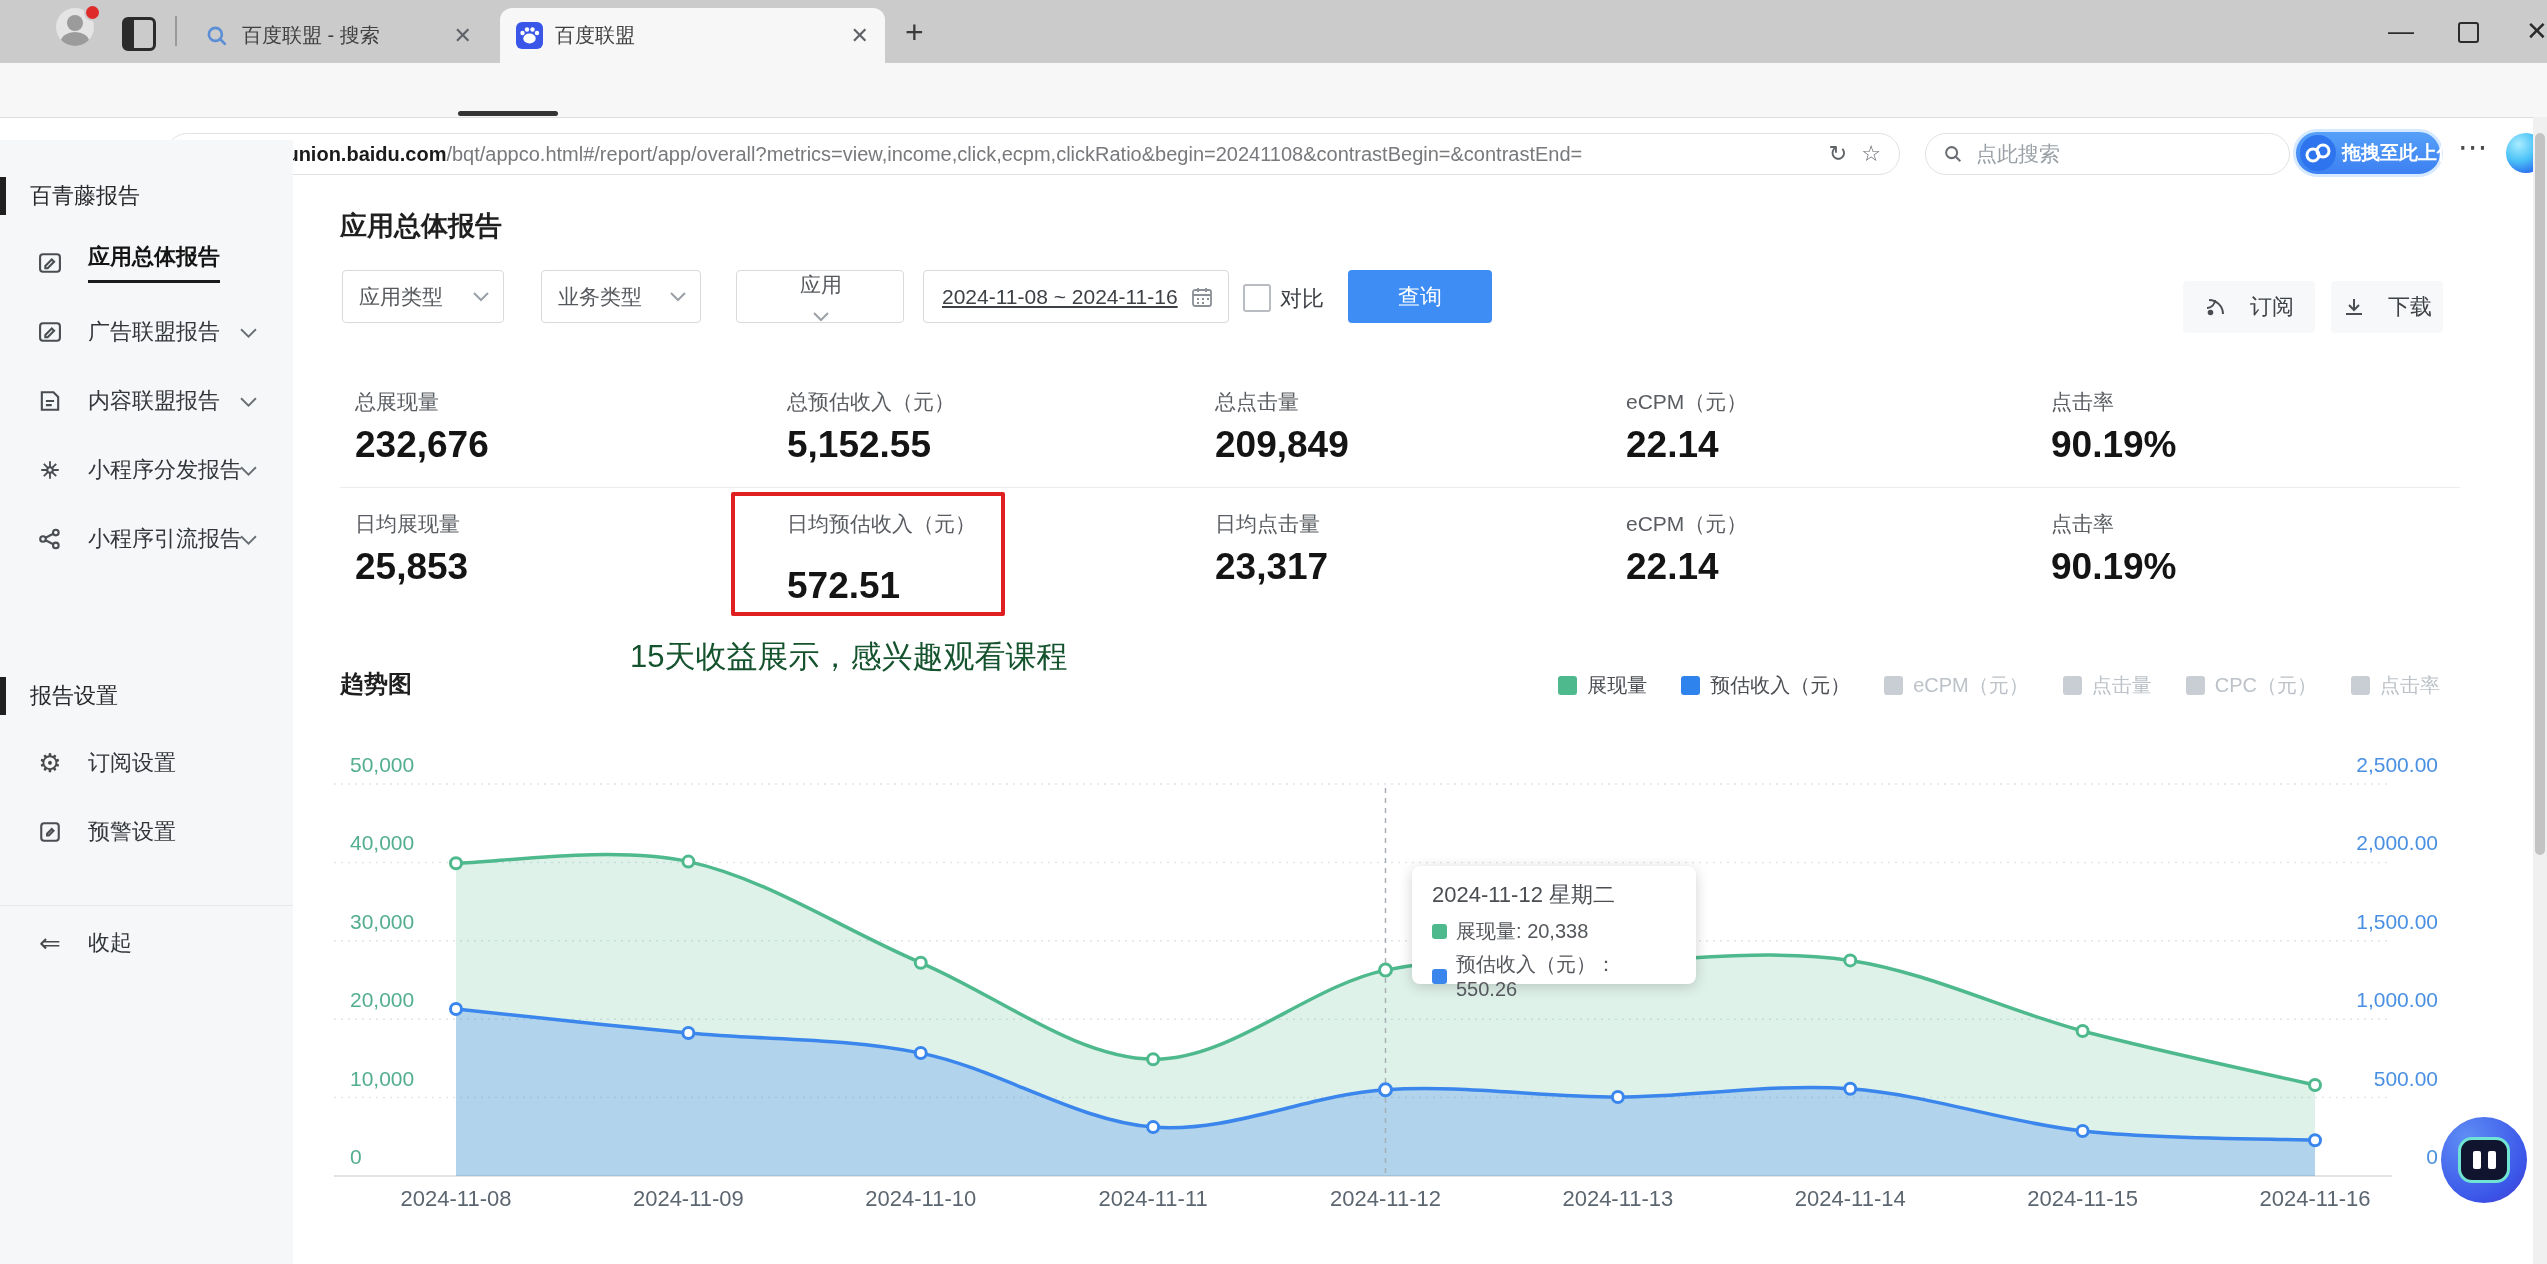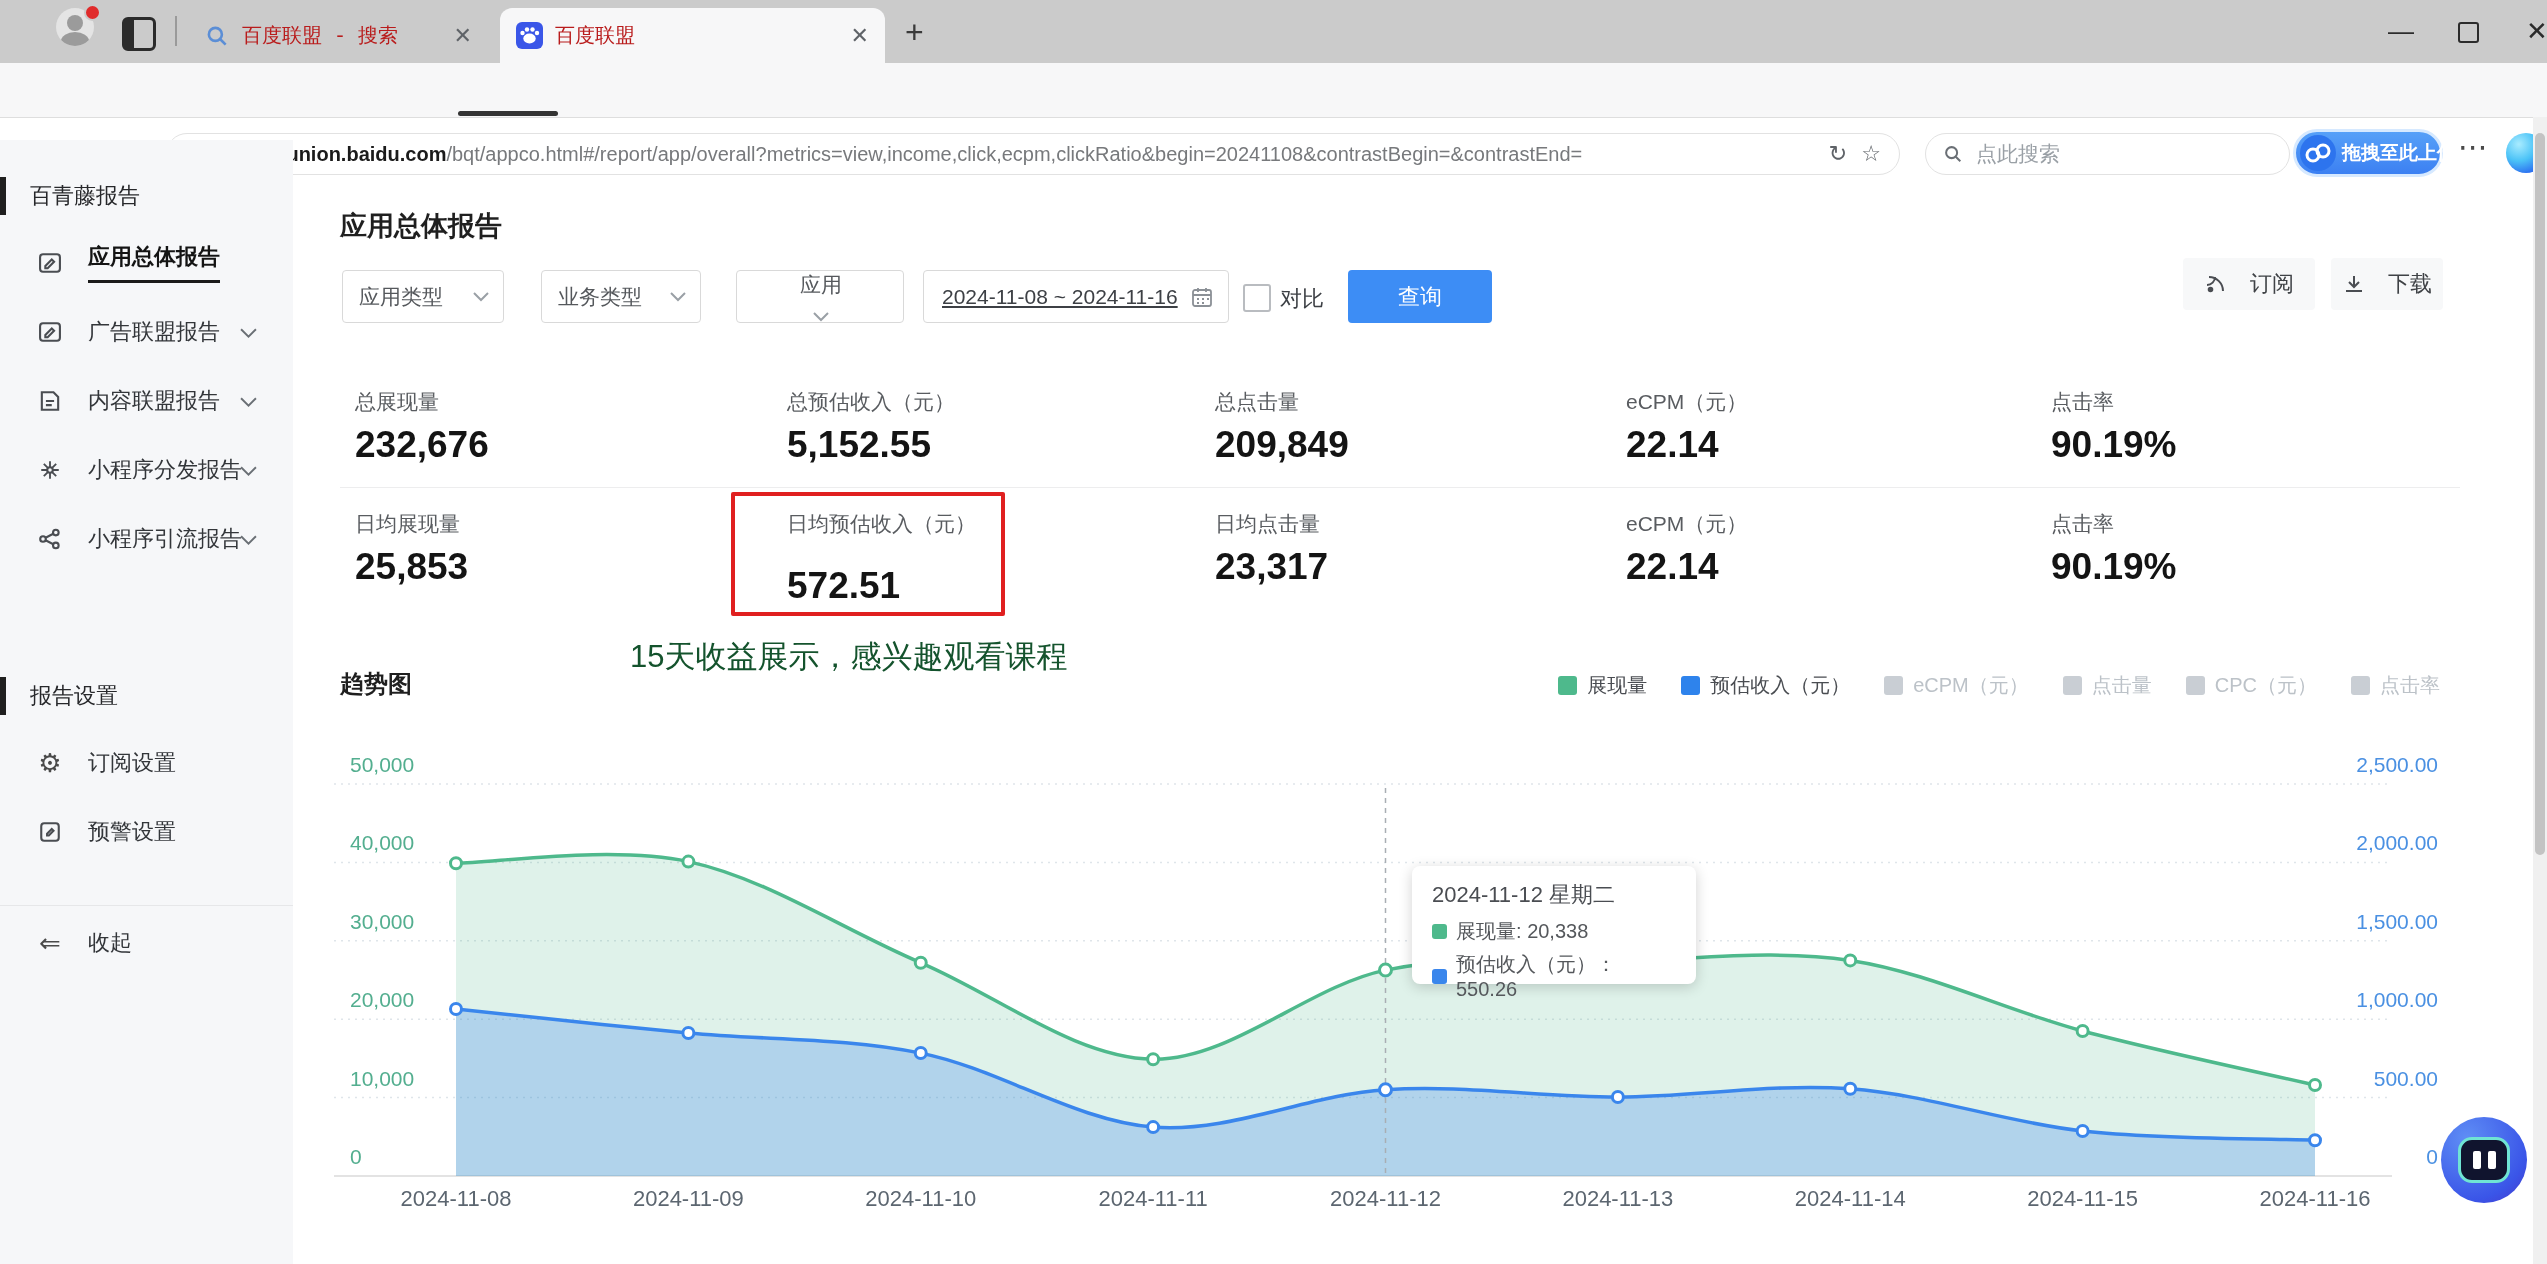--- a/index.html
+++ b/index.html
@@ -8,21 +8,21 @@
   
   #tabbar{left:0;top:0;width:2547px;height:63px;background:#cbcbcb;}
   .avatar{left:56px;top:8px;width:38px;height:38px;border-radius:50%;background:#e4e4e4;overflow:hidden;}
   .avatar .head{position:absolute;left:11px;top:7px;width:16px;height:16px;border-radius:50%;background:#9b9b9b;}
   .avatar .body{position:absolute;left:5px;top:24px;width:28px;height:18px;border-radius:50% 50% 0 0;background:#9b9b9b;}
   .avatar-dot{left:84px;top:4px;width:13px;height:13px;border-radius:50%;background:#e02b2b;border:2px solid #cbcbcb;}
   .ws-icon{left:122px;top:17px;width:28px;height:28px;border:3px solid #2b2b2b;border-radius:6px;}
   .ws-icon i{position:absolute;left:0;top:0;width:9px;height:100%;background:#2b2b2b;}
   .tb-divider{left:175px;top:16px;width:2px;height:30px;background:#9a9a9a;}
   .tab{top:8px;height:55px;display:flex;align-items:center;gap:12px;padding:0 16px;box-sizing:border-box;}
-  .tab-title{font-size:20px;color:#b91c1c;white-space:nowrap;overflow:hidden;flex:1;font-family:Liberation Mono, monospace;}
+  .tab-title{font-size:20px;color:#404040;white-space:nowrap;overflow:hidden;flex:1;}
   .tab-close{font-size:22px;color:#5f6368;line-height:1;}
   #tab1{left:188px;width:300px;}
   #tab2{left:500px;width:385px;background:#f7f7f8;border-radius:12px 12px 0 0;}
   .fav-search{width:26px;height:26px;flex:0 0 auto;}
   .fav-union{width:27px;height:27px;border-radius:6px;background:#3a56e8;flex:0 0 auto;position:relative;}
   .newtab{left:905px;top:18px;font-size:32px;color:#3a3a3a;font-weight:400;line-height:28px;}
   .win-btn{top:18px;font-size:26px;color:#2b2b2b;line-height:26px;}
   #btn-min{left:2388px;}
   #btn-max{left:2458px;top:22px;width:17px;height:17px;border:2.5px solid #2b2b2b;border-radius:3px;}
   #btn-close{left:2526px;}
@@ -61,21 +61,21 @@
   .select{top:270px;height:53px;border:1px solid #d9d9d9;border-radius:4px;background:#fff;display:flex;align-items:center;justify-content:space-between;padding:0 14px 0 16px;box-sizing:border-box;}
   .select .sel-txt{font-size:21px;color:#55585c;}
   #sel-app-type{left:342px;width:162px;}
   #sel-biz-type{left:541px;width:160px;}
   #sel-app{left:736px;width:168px;flex-direction:column;}
   #date-range{left:923px;top:270px;width:306px;height:53px;border:1px solid #d9d9d9;border-radius:4px;background:#fff;display:flex;align-items:center;justify-content:space-between;padding:0 14px 0 18px;box-sizing:border-box;}
   #date-range .sel-txt{font-size:21px;color:#3d4045;text-decoration:underline;}
   #compare-box{left:1243px;top:284px;width:24px;height:24px;border:2px solid #b9bcc0;border-radius:3px;background:#fff;}
   #compare-label{left:1280px;top:284px;font-size:22px;color:#3d4045;}
   #query-btn{left:1348px;top:270px;width:144px;height:53px;background:#3d8df5;border-radius:4px;color:#fff;font-size:22px;display:flex;align-items:center;justify-content:center;}
-  .tool-btn{top:258px;height:52px;background:#f7f8f9;border-radius:4px;display:flex;align-items:center;justify-content:center;gap:22px;font-size:22px;color:#3f4246;}
+  .tool-btn{top:281px;height:52px;background:#f7f8f9;border-radius:4px;display:flex;align-items:center;justify-content:center;gap:22px;font-size:22px;color:#3f4246;}
   #subscribe-btn{left:2183px;width:132px;}
   #download-btn{left:2331px;width:112px;}
   .stat-label{position:absolute;font-size:21px;color:#595c60;}
   .stat-value{position:absolute;font-size:37px;font-weight:bold;color:#141414;}
   #stats-divider{left:340px;top:487px;width:2120px;height:1px;background:#ededee;}
   #red-box{left:731px;top:492px;width:266px;height:116px;border:4px solid #e02020;border-radius:2px;}
   #red-note{left:630px;top:636px;font-size:31px;color:#14532d;white-space:nowrap;}
   #trend-title{left:340px;top:668px;font-size:24px;font-weight:bold;color:#1f1f1f;}
   #legend{right:107px;top:672px;display:flex;align-items:center;gap:34px;}
   .lg-item{display:flex;align-items:center;gap:10px;}

